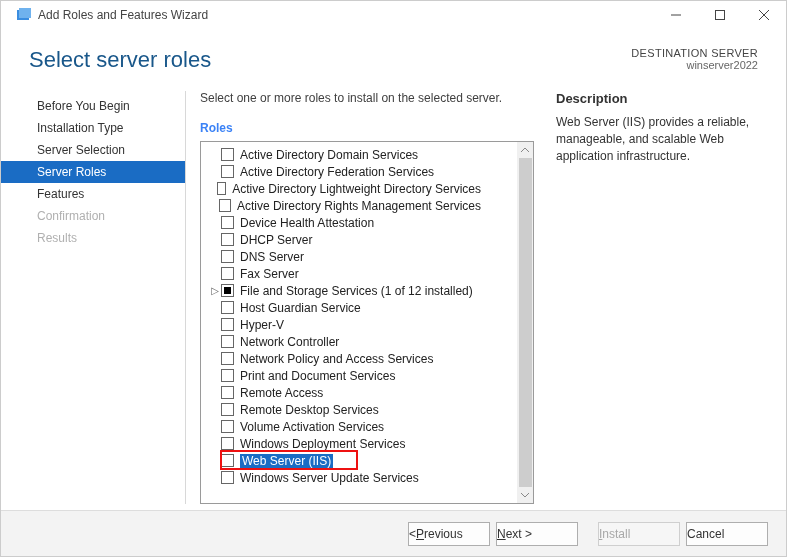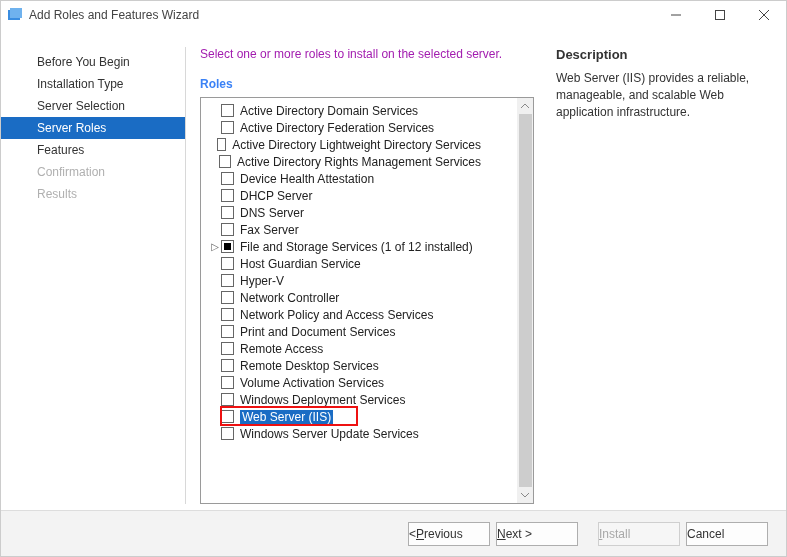--- a/index.html
+++ b/index.html
@@ -1,36 +1,36 @@
 <!DOCTYPE html>
 <html><head>
 <meta charset="utf-8">
 <style>
   * { box-sizing: border-box; margin: 0; padding: 0; }
   body { font-family: "Segoe UI", sans-serif; font-size: 12px; background: #fff; width: 787px; height: 557px; overflow: hidden; }
   .window { width: 787px; height: 557px; display: flex; flex-direction: column; border: 1px solid #ccc; }
-  .titlebar { height: 28px; display: flex; align-items: center; padding-left: 6px; background: #fff; }
+  .titlebar { height: 28px; display: flex; align-items: center; padding-left: 15px; background: #fff; }
   .titlebar-icon { width: 16px; height: 16px; margin-right: 6px; display: flex; align-items: center; justify-content: center; }
   .titlebar-title { flex: 1; color: #444; font-size: 12px; }
   .win-controls { display: flex; }
   .win-btn { width: 44px; height: 28px; display: flex; align-items: center; justify-content: center; color: #444; }
   .win-btn svg { width: 10px; height: 10px; }
   .header-area { padding: 18px 28px 0 28px; display: flex; justify-content: space-between; }
   .page-title { font-size: 22px; color: #19578a; font-weight: 300; }
   .dest-block { text-align: right; font-size: 11px; color: #555; }
   .dest-label { color: #444; letter-spacing: 0.3px; }
   .dest-name { color: #666; }
   .main { flex: 1; display: flex; padding: 18px 0 6px 0; min-height: 0; }
   .sidebar { width: 185px; border-right: 1px solid #d8d8d8; padding-top: 4px; }
   .side-item { padding: 4px 0 4px 36px; font-size: 12px; color: #333; cursor: default; }
   .side-item.sel { background: #1a6cc4; color: #fff; }
   .side-item.disabled { color: #b0b0b0; }
   .content { flex: 1; display: flex; padding: 0 12px 0 14px; min-width: 0; }
   .content-left { width: 334px; display: flex; flex-direction: column; }
-  .instruction { font-size: 12px; color: #a21caf; margin-bottom: 16px; }
+  .instruction { font-size: 12px; color: #404040; margin-bottom: 16px; }
   .section-label { font-size: 12px; font-weight: 600; color: #3b82f6; margin-bottom: 6px; }
   .roles-box { flex: 1; border: 1px solid #9a9a9a; position: relative; display: flex; min-height: 0; gap: 36px; }
   .roles-list { flex: 1; overflow: hidden; padding: 4px 0 4px 8px; }
   .role-row { display: flex; align-items: center; height: 17px; font-size: 12px; color: #222; position: relative; }
   .expander { width: 12px; text-align: center; color: #666; font-size: 10px; }
   .spacer12 { width: 12px; }
   .chk { width: 13px; height: 13px; border: 1px solid #666; margin-right: 6px; background: #fff; display: inline-block; position: relative; }
   .chk.indet::after { content: ""; position: absolute; top: 2px; left: 2px; right: 2px; bottom: 2px; background: #000; }
   .role-row .label { white-space: nowrap; }
   .role-row.filestorage .label { }
@@ -74,20 +74,27 @@
         </div>
       <div class="win-btn">
           <svg viewBox="0 0 10 10">
             <line x1="0" y1="0" x2="10" y2="10" stroke="#444" stroke-width="1"></line>
             <line x1="10" y1="0" x2="0" y2="10" stroke="#444" stroke-width="1"></line>
           </svg>
         </div>
     </div>
   </div>
 
+  <div class="header-area">
+    <div class="page-title">Select server roles</div>
+    <div class="dest-block">
+      <div class="dest-label">DESTINATION SERVER</div>
+      <div class="dest-name">winserver2022</div>
+    </div>
+  </div>
 
   <div class="main">
     <div class="sidebar">
       <div class="side-item">Before You Begin</div>
       <div class="side-item">Installation Type</div>
       <div class="side-item">Server Selection</div>
       <div class="side-item sel">Server Roles</div>
       <div class="side-item">Features</div>
       <div class="side-item disabled">Confirmation</div>
       <div class="side-item disabled">Results</div>

